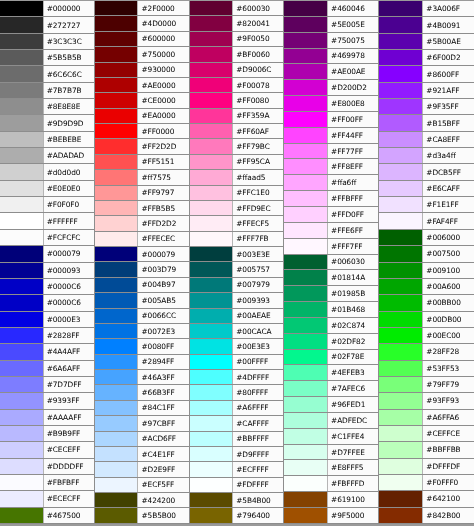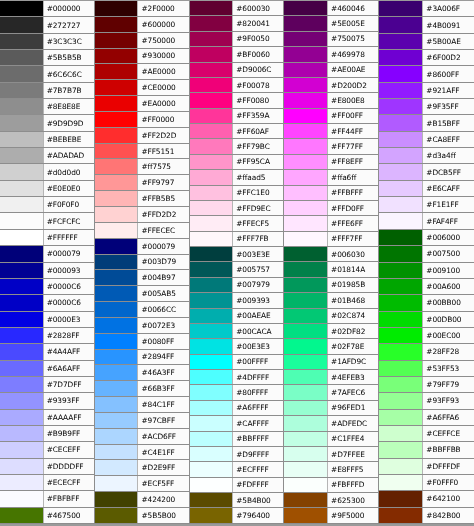--- a/index.html
+++ b/index.html
@@ -105,28 +105,28 @@
       </div>
       <div class="row">
         <div class="sw" style="background: rgb(224, 224, 224);"></div>
         <div class="lbl">#E0E0E0</div>
       </div>
       <div class="row">
         <div class="sw" style="background: rgb(240, 240, 240);"></div>
         <div class="lbl">#F0F0F0</div>
       </div>
       <div class="row">
+        <div class="sw" style="background: rgb(255, 255, 255);"></div>
+        <div class="lbl">#FFFFFF</div>
+      </div>
+      <div class="row">
         <div class="sw" style="background: rgb(252, 252, 252);"></div>
         <div class="lbl">#FCFCFC</div>
       </div>
       <div class="row">
-        <div class="sw" style="background: rgb(255, 255, 255);"></div>
-        <div class="lbl">#FFFFFF</div>
-      </div>
-      <div class="row">
         <div class="sw" style="background: rgb(0, 0, 121);"></div>
         <div class="lbl">#000079</div>
       </div>
       <div class="row">
         <div class="sw" style="background: rgb(0, 0, 147);"></div>
         <div class="lbl">#000093</div>
       </div>
       <div class="row">
         <div class="sw" style="background: rgb(0, 0, 198);"></div>
         <div class="lbl">#0000C6</div>
@@ -169,38 +169,42 @@
       </div>
       <div class="row">
         <div class="sw" style="background: rgb(206, 206, 255);"></div>
         <div class="lbl">#CECEFF</div>
       </div>
       <div class="row">
         <div class="sw" style="background: rgb(221, 221, 255);"></div>
         <div class="lbl">#DDDDFF</div>
       </div>
       <div class="row">
+        <div class="sw" style="background: rgb(251, 251, 255);"></div>
+        <div class="lbl">#FBFBFF</div>
+      </div>
+      <div class="row">
         <div class="sw" style="background: rgb(236, 236, 255);"></div>
         <div class="lbl">#ECECFF</div>
       </div>
       <div class="row">
-        <div class="sw" style="background: rgb(251, 251, 255);"></div>
-        <div class="lbl">#FBFBFF</div>
-      </div>
-      <div class="row">
         <div class="sw" style="background: rgb(70, 117, 0);"></div>
         <div class="lbl">#467500</div>
       </div>
     </div>
     <div class="col">
       <div class="row">
         <div class="sw" style="background: rgb(47, 0, 0);"></div>
         <div class="lbl">#2F0000</div>
       </div>
       <div class="row">
+        <div class="sw" style="background: rgb(77, 0, 0);"></div>
+        <div class="lbl">#4D0000</div>
+      </div>
+      <div class="row">
         <div class="sw" style="background: rgb(96, 0, 0);"></div>
         <div class="lbl">#600000</div>
       </div>
       <div class="row">
         <div class="sw" style="background: rgb(117, 0, 0);"></div>
         <div class="lbl">#750000</div>
       </div>
       <div class="row">
         <div class="sw" style="background: rgb(147, 0, 0);"></div>
         <div class="lbl">#930000</div>
@@ -547,24 +551,20 @@
       </div>
       <div class="row">
         <div class="sw" style="background: rgb(2, 223, 130);"></div>
         <div class="lbl">#02DF82</div>
       </div>
       <div class="row">
         <div class="sw" style="background: rgb(2, 247, 142);"></div>
         <div class="lbl">#02F78E</div>
       </div>
       <div class="row">
-        <div class="sw" style="background: rgb(26, 253, 156);"></div>
-        <div class="lbl">#1AFD9C</div>
-      </div>
-      <div class="row">
         <div class="sw" style="background: rgb(78, 254, 179);"></div>
         <div class="lbl">#4EFEB3</div>
       </div>
       <div class="row">
         <div class="sw" style="background: rgb(122, 254, 198);"></div>
         <div class="lbl">#7AFEC6</div>
       </div>
       <div class="row">
         <div class="sw" style="background: rgb(150, 254, 209);"></div>
         <div class="lbl">#96FED1</div>
@@ -584,21 +584,21 @@
       <div class="row">
         <div class="sw" style="background: rgb(232, 255, 245);"></div>
         <div class="lbl">#E8FFF5</div>
       </div>
       <div class="row">
         <div class="sw" style="background: rgb(251, 255, 253);"></div>
         <div class="lbl">#FBFFFD</div>
       </div>
       <div class="row">
         <div class="sw" style="background: rgb(132, 66, 0);"></div>
-        <div class="lbl">#625300</div>
+        <div class="lbl">#619100</div>
       </div>
       <div class="row">
         <div class="sw" style="background: rgb(159, 80, 0);"></div>
         <div class="lbl">#9F5000</div>
       </div>
     </div>
     <div class="col">
       <div class="row">
         <div class="sw" style="background: rgb(58, 0, 111);"></div>
         <div class="lbl">#3A006F</div>

